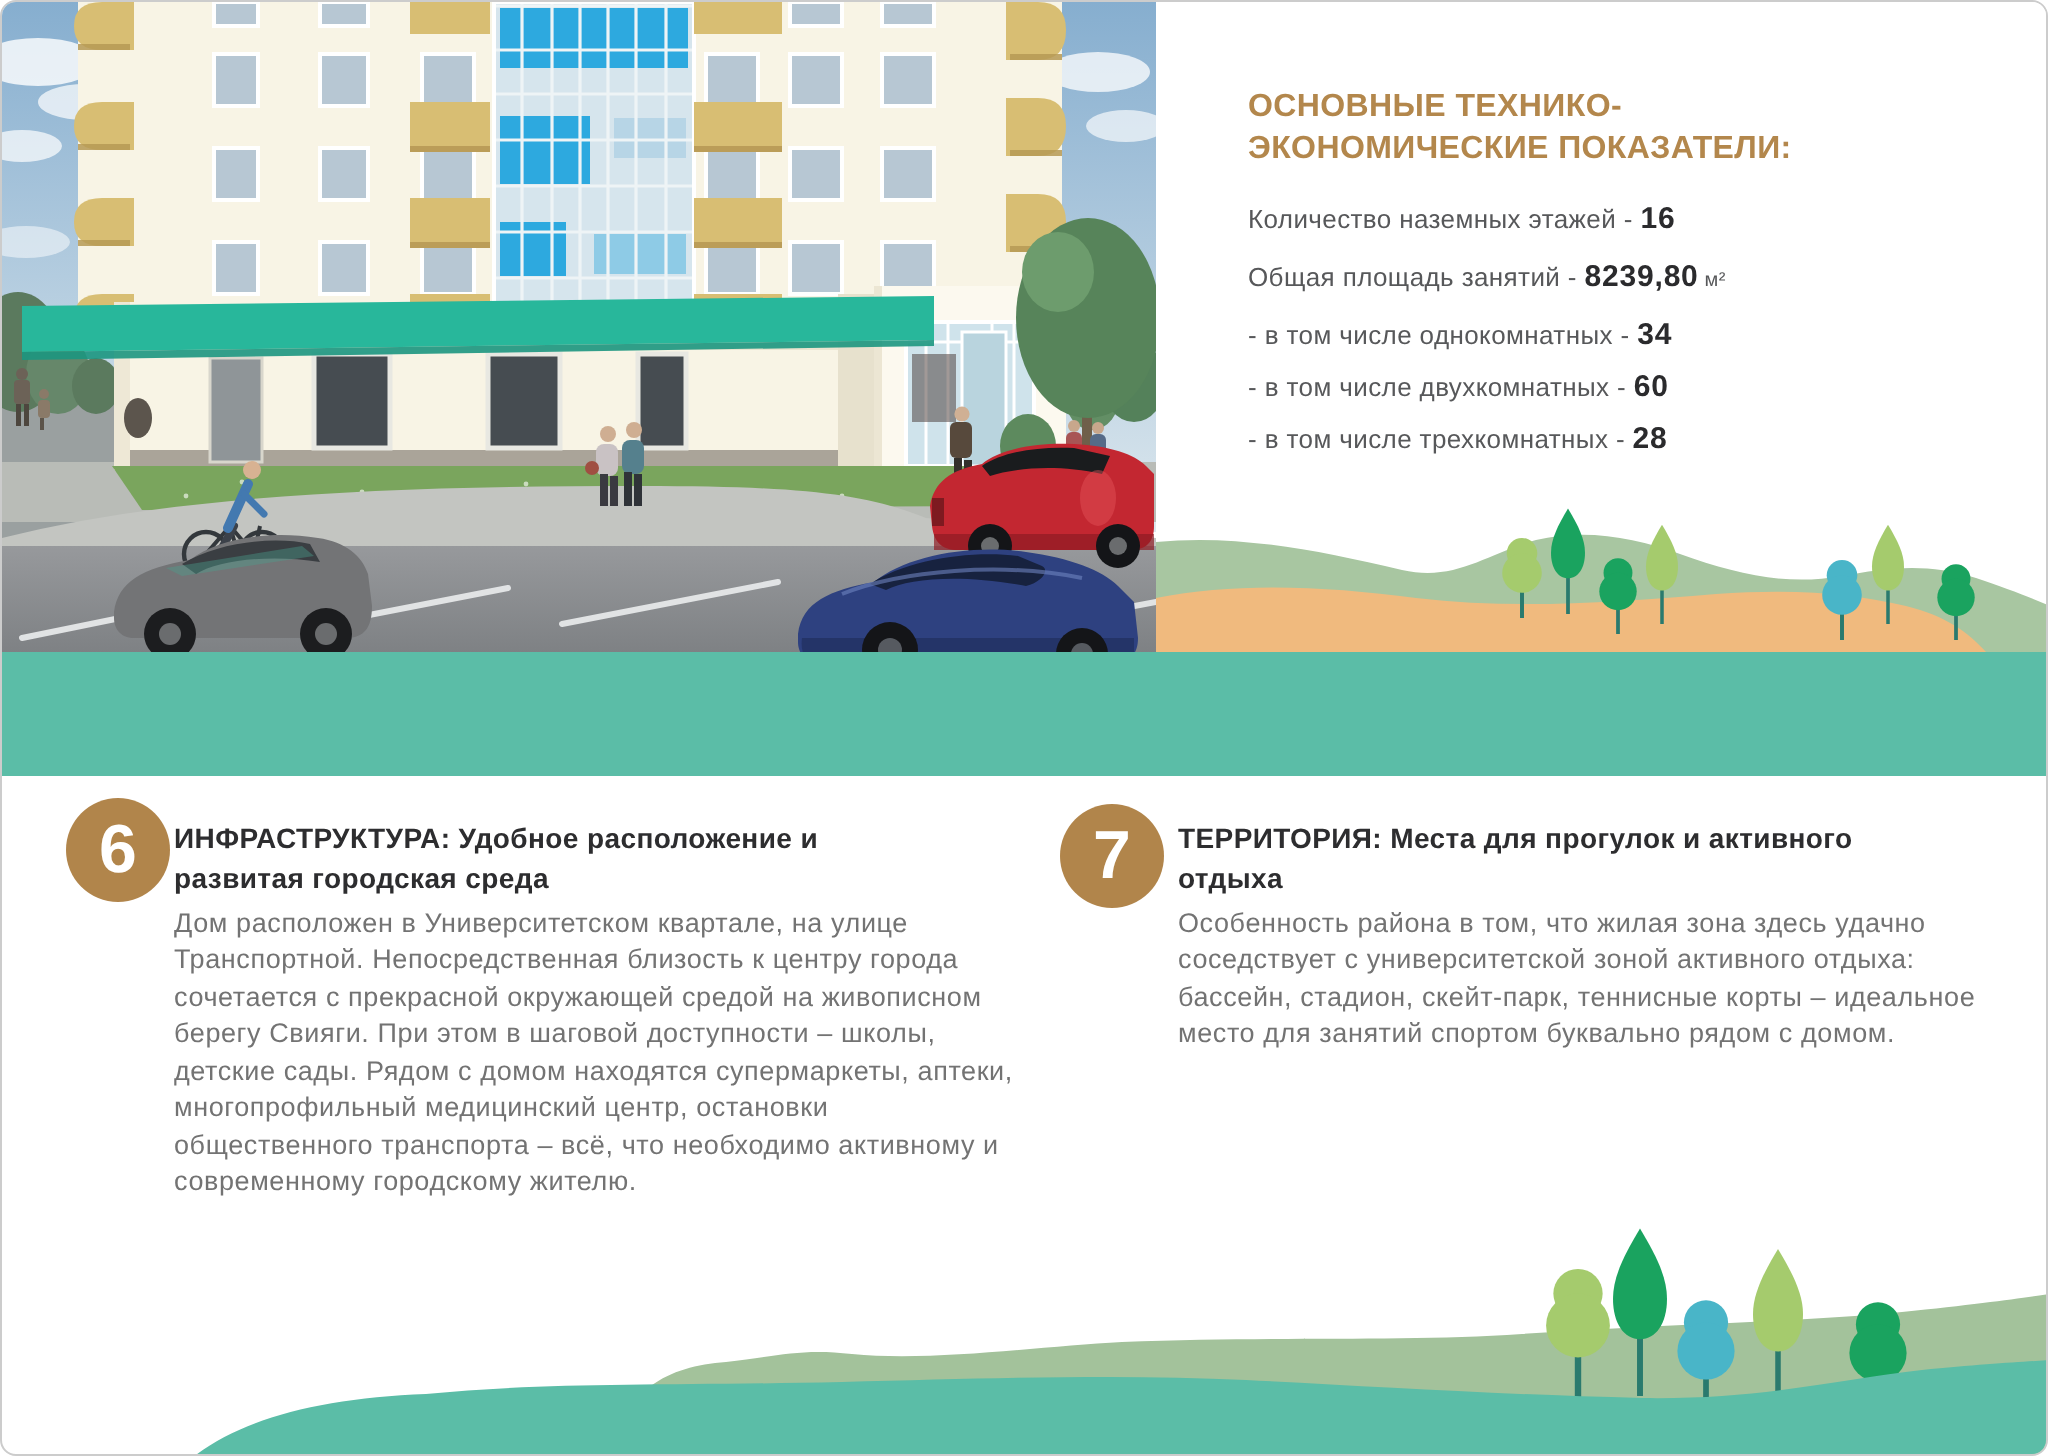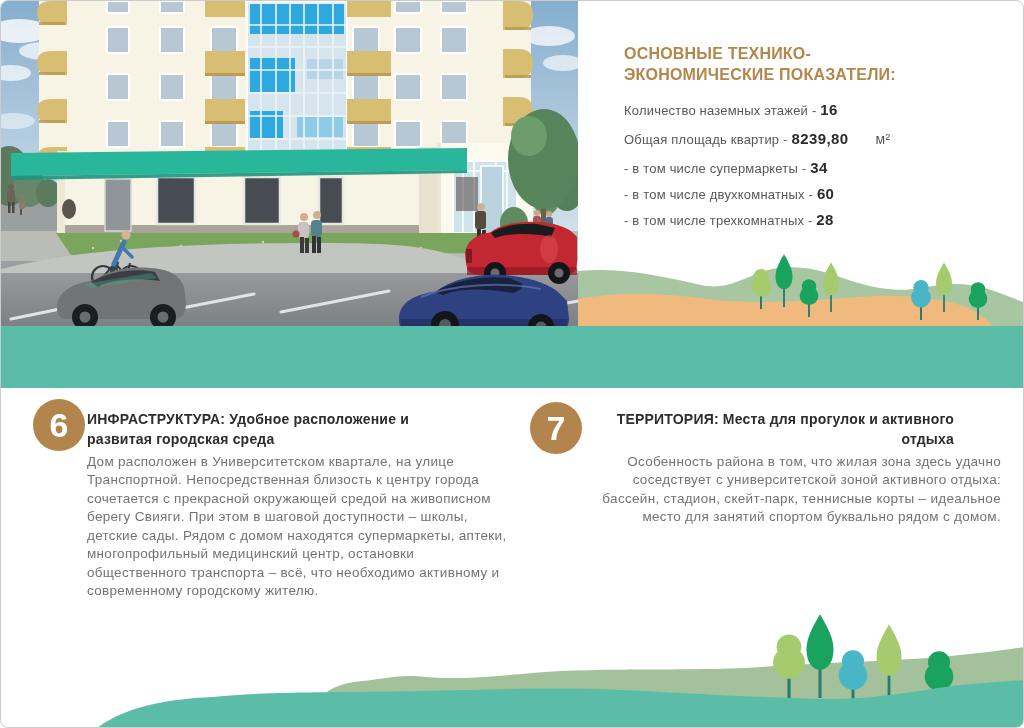--- a/index.html
+++ b/index.html
@@ -10,34 +10,34 @@
   }
   .photo-scene{position:absolute;left:0;top:0;width:577px;height:330px;}
   .info-panel{position:absolute;left:577px;top:0;width:504px;height:330px;background:#ffffff;}
   .info-inner{position:absolute;left:46px;top:42px;width:380px;}
   .info-title{
     color:#b3874c;font-weight:bold;font-size:16px;line-height:1.32;
     letter-spacing:.2px;max-width:330px;margin:0 0 16px 0;
   }
   .ind-row{font-size:13px;color:#57585a;letter-spacing:.2px;margin-bottom:12px;white-space:nowrap;}
   .ind-row b{font-size:15px;color:#2b2b2d;letter-spacing:.4px;margin-top:12px;}
-  .ind-row .sfx{font-size:14px;color:#57585a;margin-left:23px;}
+  .ind-row .sfx{font-size:10px;color:#57585a;}
   .ind-gap{margin-top:9px;}
   .ind-row.tight{margin-bottom:9px;}
   .top-landscape{position:absolute;left:577px;top:240px;width:447px;height:85px;}
   .teal-band{position:absolute;left:0;top:325px;width:1024px;height:62px;background:#5bbda7;}
   .num-circle{
     position:absolute;width:52px;height:52px;border-radius:50%;background:#b1854b;
     color:#ffffff;font-weight:bold;font-size:34px;display:flex;align-items:center;justify-content:center;
   }
   .circle-6{left:32px;top:398px;}
   .circle-7{left:529px;top:401px;}
   .sect{position:absolute;top:408px;}
   .sect-6{left:86px;width:424px;}
-  .sect-7{left:588px;width:406px;text-align:right;}
+  .sect-7{left:588px;width:406px;}
   .sect-title{font-size:14px;font-weight:bold;color:#2d2d2f;line-height:1.45;letter-spacing:.2px;margin:0;}
   .sect-6 .sect-title{max-width:360px;}
   .sect-7 .sect-title{max-width:365px;}
   .sect-body{font-size:13.5px;color:#737373;line-height:18.5px;letter-spacing:.3px;margin:3px 0 0 0;}
   .sect-6 .sect-body{width:424px;}
   .sect-7 .sect-body{width:412px;}
   .bottom-landscape{position:absolute;left:0;top:600px;width:1024px;height:128px;pointer-events:none;}
   svg{display:block;}
 </style>
 </head>
@@ -319,22 +319,22 @@
         <circle cx="444" cy="324" r="6" fill="#565a60"></circle>
       <circle cx="540" cy="326" r="13" fill="#141518"></circle>
         <circle cx="540" cy="326" r="5.5" fill="#565a60"></circle>
     </g>
   </svg>
 
   <div class="info-panel">
     <div class="info-inner">
       <p class="info-title">ОСНОВНЫЕ ТЕХНИКО-ЭКОНОМИЧЕСКИЕ ПОКАЗАТЕЛИ:</p>
       <div class="ind-row"><span>Количество наземных этажей - </span><b>16</b><span class="sfx"></span></div>
-      <div class="ind-row"><span>Общая площадь квартир - </span><b>8239,80</b><span class="sfx"> м²</span></div>
-      <div class="ind-row tight ind-gap"><span>- в том числе супермаркеты - </span><b>34</b><span class="sfx"></span></div>
+      <div class="ind-row"><span>Общая площадь занятий - </span><b>8239,80</b><span class="sfx"> м²</span></div>
+      <div class="ind-row tight ind-gap"><span>- в том числе однокомнатных - </span><b>34</b><span class="sfx"></span></div>
       <div class="ind-row tight"><span>- в том числе двухкомнатных - </span><b>60</b><span class="sfx"></span></div>
       <div class="ind-row tight"><span>- в том числе трехкомнатных - </span><b>28</b><span class="sfx"></span></div>
     </div>
   </div>
 
   <svg class="top-landscape" viewBox="0 0 447 85" aria-hidden="true">
     <path d="M0,30 C40,26 80,34 123,44 C150,50 165,36 190,29 C215,23 240,28 262,36 C290,46 315,52 343,47 C365,43 385,40 410,48 C425,53 438,58 447,62 L447,85 L0,85 Z" fill="#a8c6a1"></path>
     <path d="M0,58 C40,50 85,52 130,58 C180,64 230,60 280,56 C320,53 350,56 375,62 C395,67 406,75 415,85 L0,85 Z" fill="#f0ba7e"></path>
     <g>
       <use href="#tree-blob" transform="translate(183,68) scale(0.9)" fill="#a5cb6d"></use>

